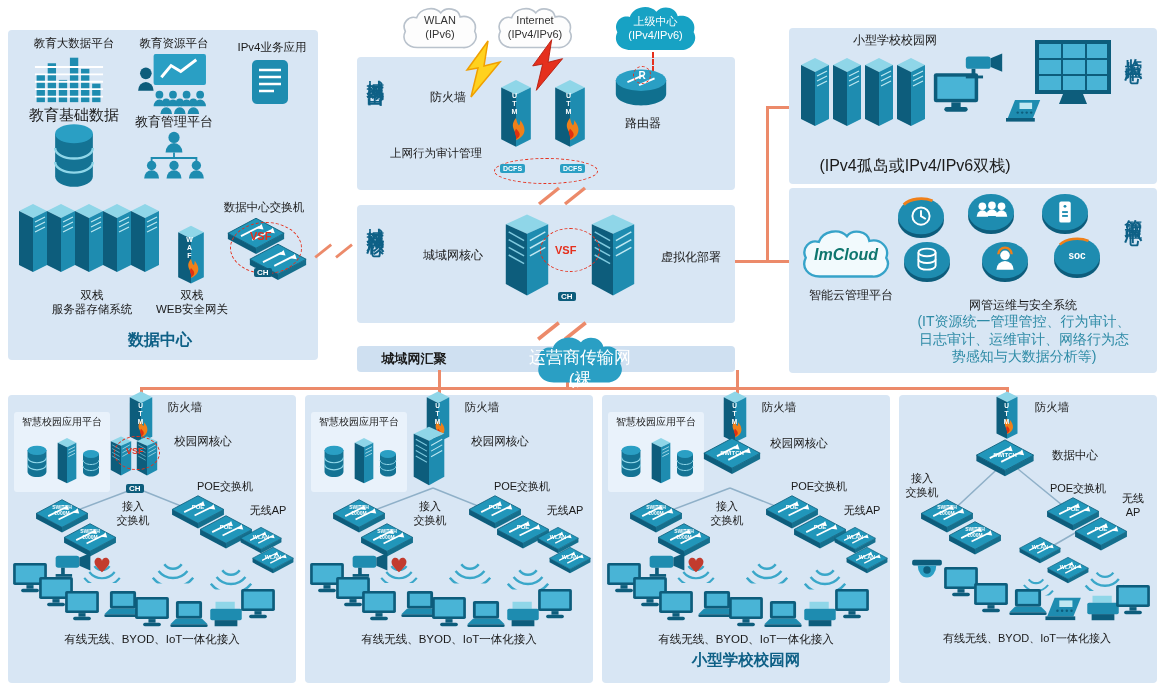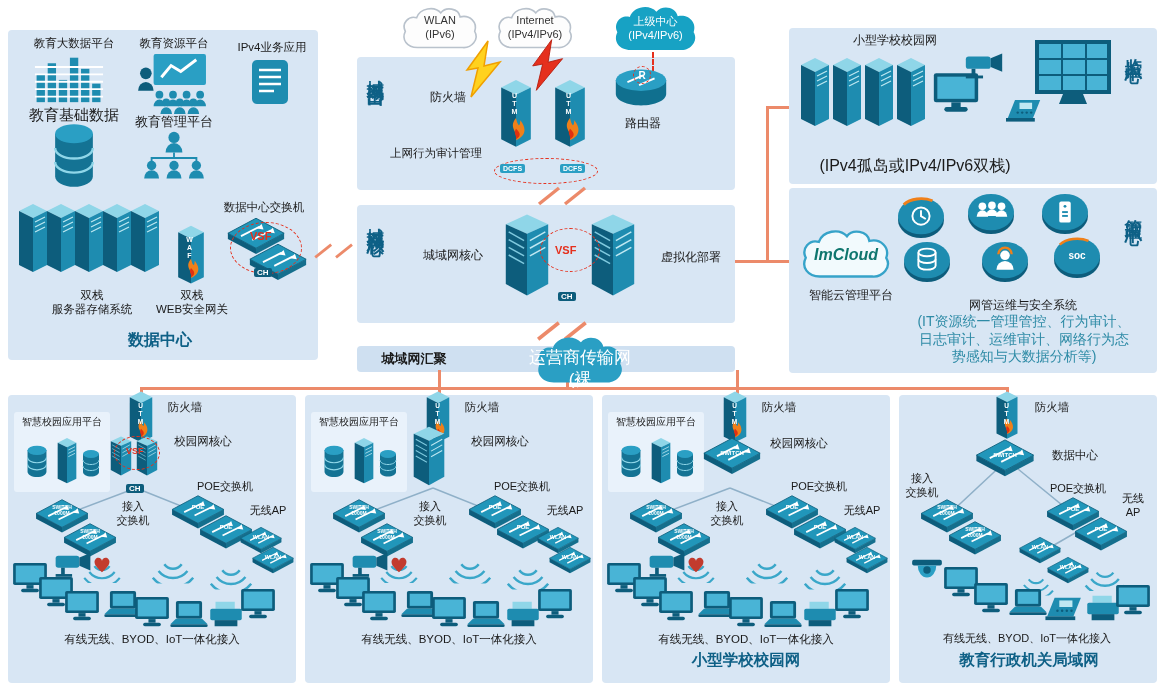--- a/index.html
+++ b/index.html
@@ -846,16 +846,15 @@
   <svg class="dev" style="left:146px;top:204px;width:38px;height:30px" viewBox="0 0 40 32">
         <use href="#phone"></use>
       </svg>
   <svg class="dev" style="left:184px;top:206px;width:40px;height:28px" viewBox="0 0 44 32">
         <use href="#printer"></use>
       </svg>
   <svg class="dev" style="left:216px;top:196px;width:36px;height:32px" viewBox="0 0 40 36">
         <use href="#mon"></use>
       </svg>
   <div class="lbl" style="left:28px;top:244px;width:200px;font-size:11px">有线无线、BYOD、IoT一体化接入</div>
-  <div class="ptitle" style="left:48px;top:262px;width:164px;font-size:15.5px">教育行政机关局域网</div>
 </div>
 
 </div>
 
 </body></html>

